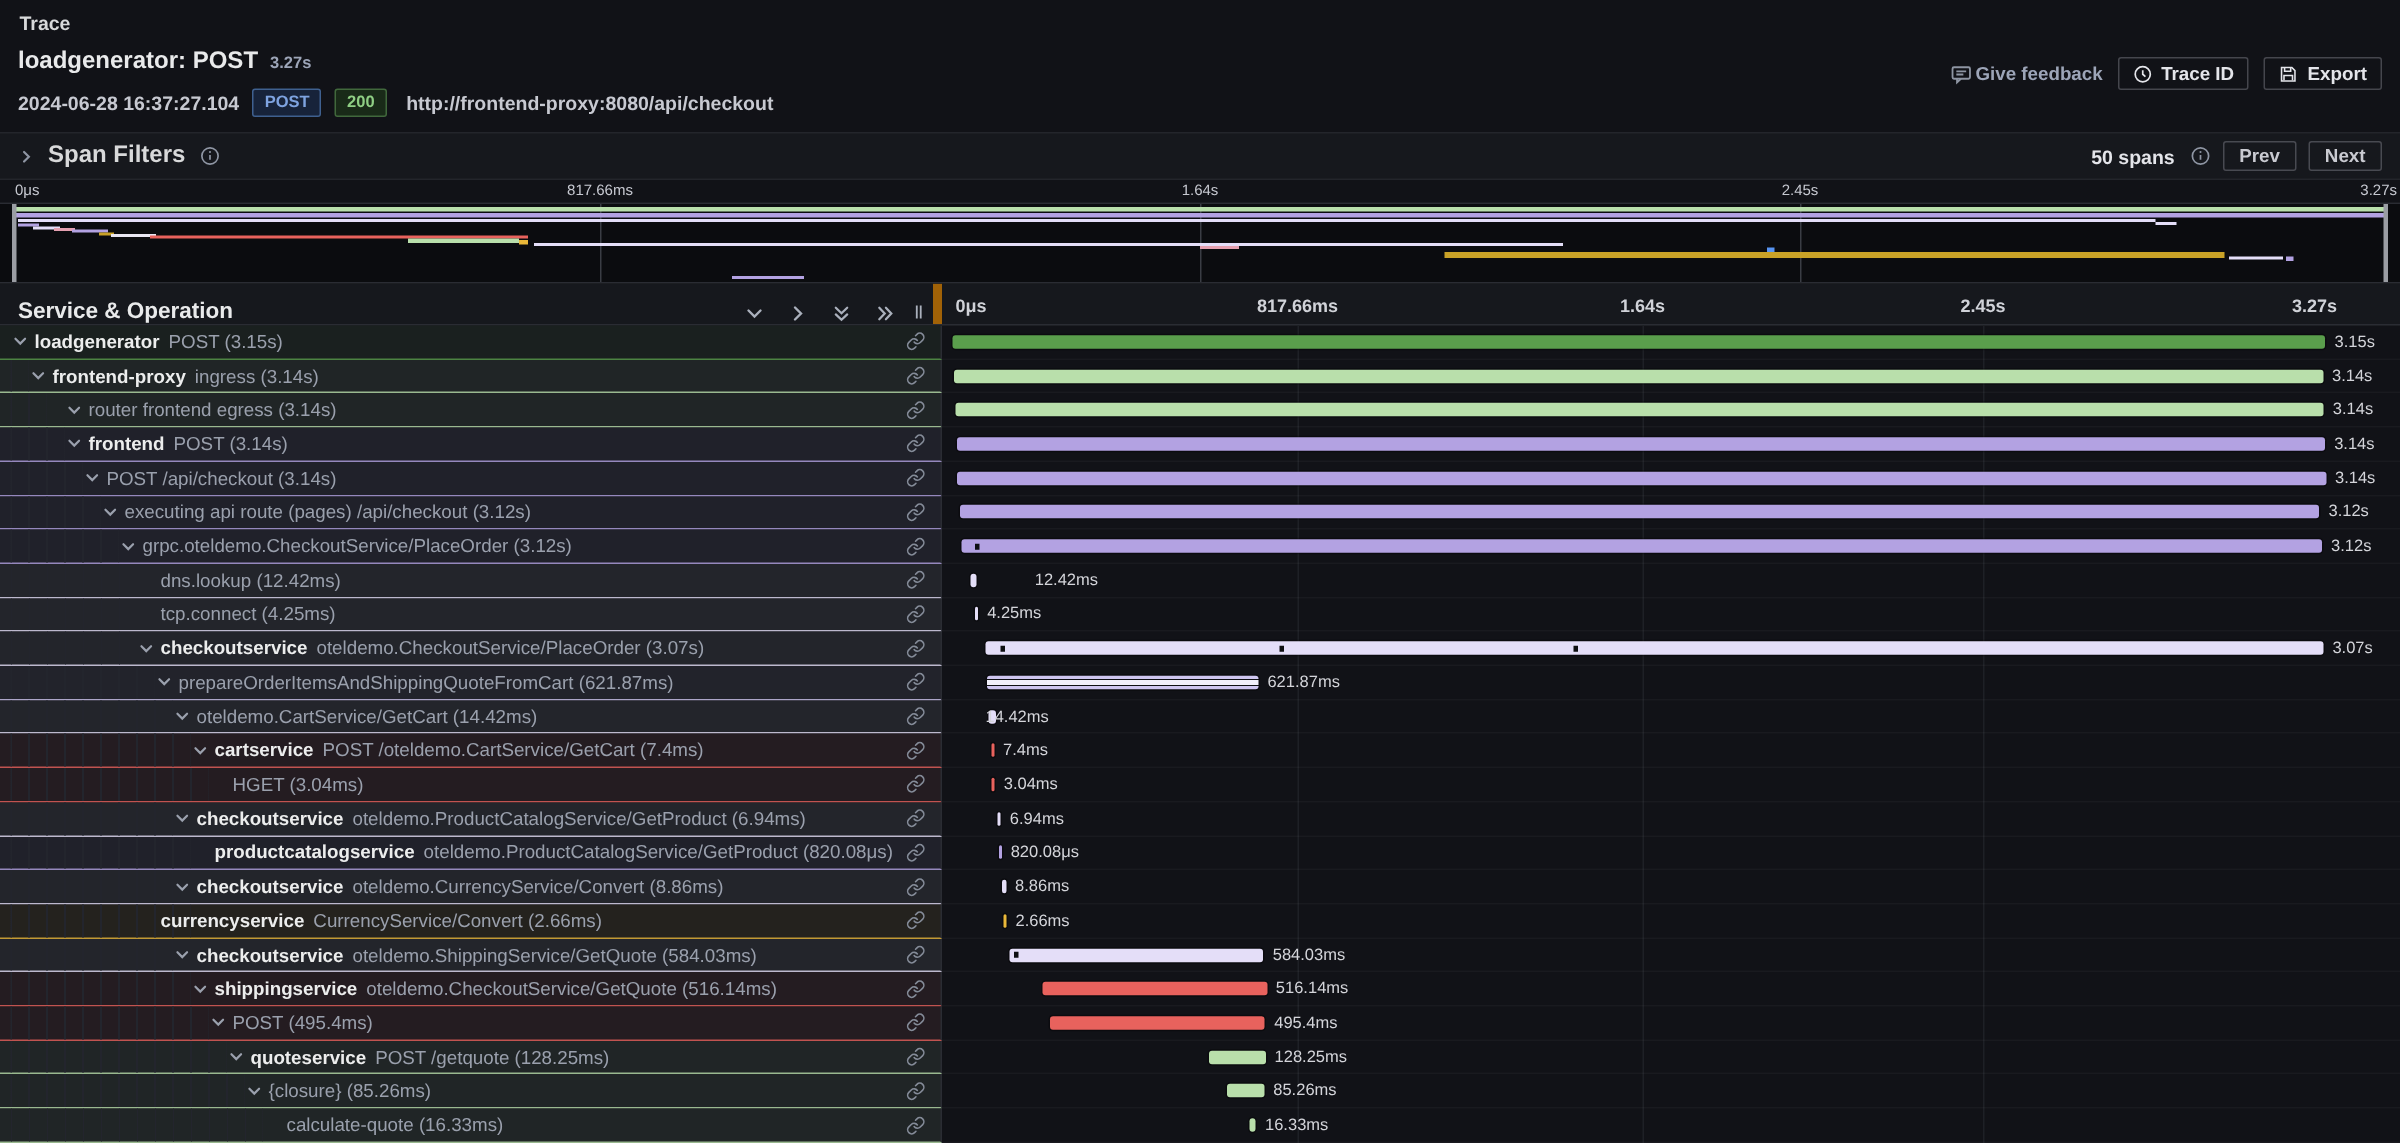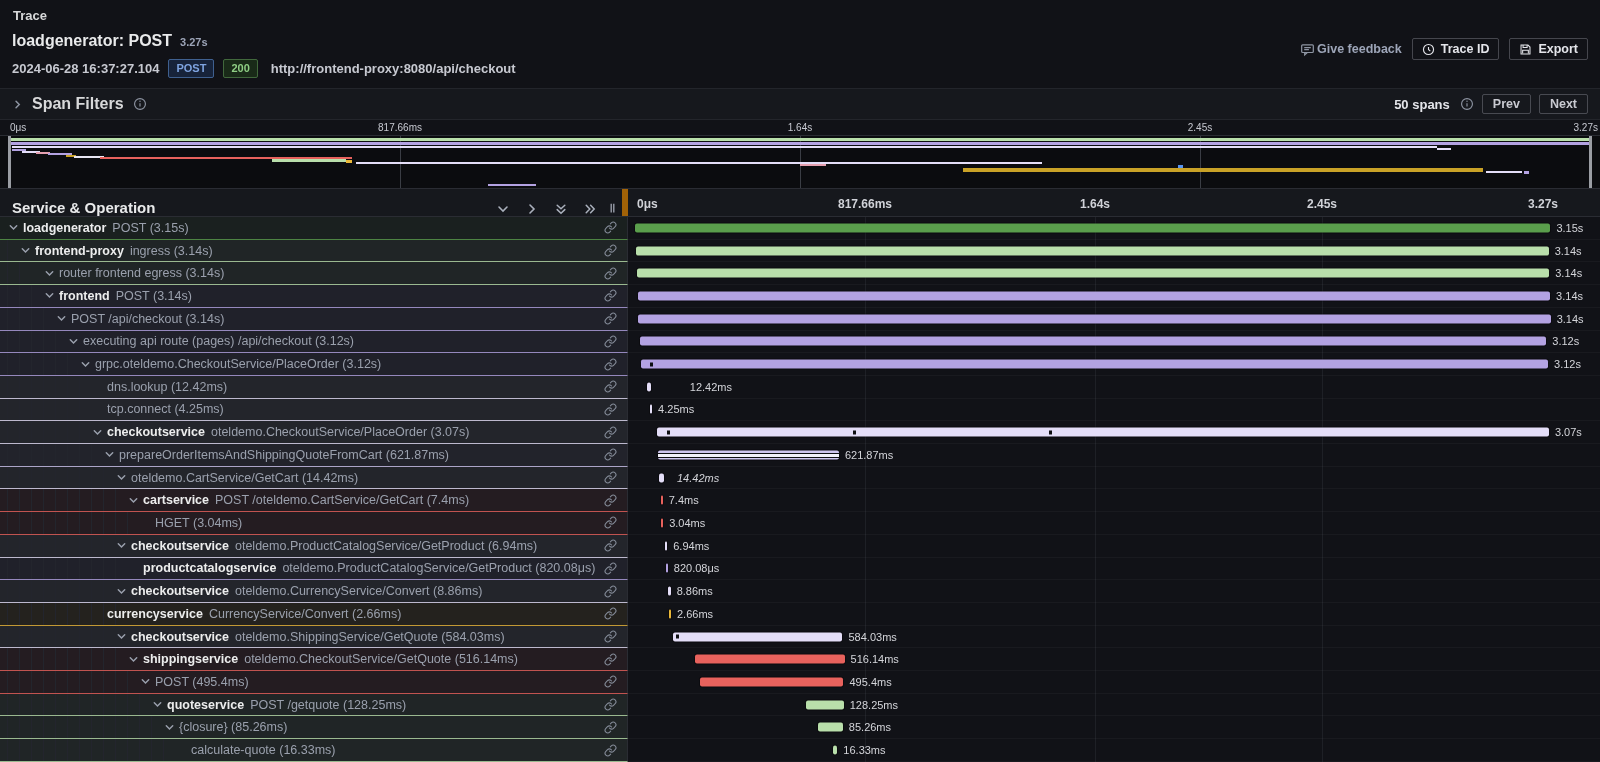--- a/index.html
+++ b/index.html
@@ -510,21 +510,21 @@
             </span>
             <span class="link">
               <svg width="13" height="13" viewBox="0 0 24 24" fill="none" stroke="currentColor" stroke-width="2" stroke-linecap="round">
                 <path d="M10 13a5 5 0 0 0 7.54.54l3-3a5 5 0 0 0-7.07-7.07l-1.72 1.71"></path>
                 <path d="M14 11a5 5 0 0 0-7.54-.54l-3 3a5 5 0 0 0 7.07 7.07l1.71-1.71"></path>
               </svg>
             </span>
           </div>
           <div class="row-right">
             <div class="bar" style="left: 31.4104px; width: 4.19045px; background: rgb(228, 222, 248);"></div>
-            <span class="dur-label" style="left: 49px; font-style: italic;">14.42ms</span>
+            <span class="dur-label" style="left: 29px;">14.42ms</span>
           </div>
         </div>
         <div class="row">
           <div class="row-left" style="border-bottom: 1px solid rgba(232, 98, 93, 0.8); background: color-mix(in srgb, rgb(232, 98, 93) 7%, rgb(21, 23, 28)); padding-left: 128px;">
             <div class="guides" style="width: 120px;"></div>
             <span class="chev-slot">
               <svg width="11" height="11" viewBox="0 0 12 12" fill="none" stroke="currentColor" stroke-width="1.6" stroke-linecap="round">
                 <path d="M2.5 4.2 6 7.7l3.5-3.5"></path>
               </svg>
             </span>

